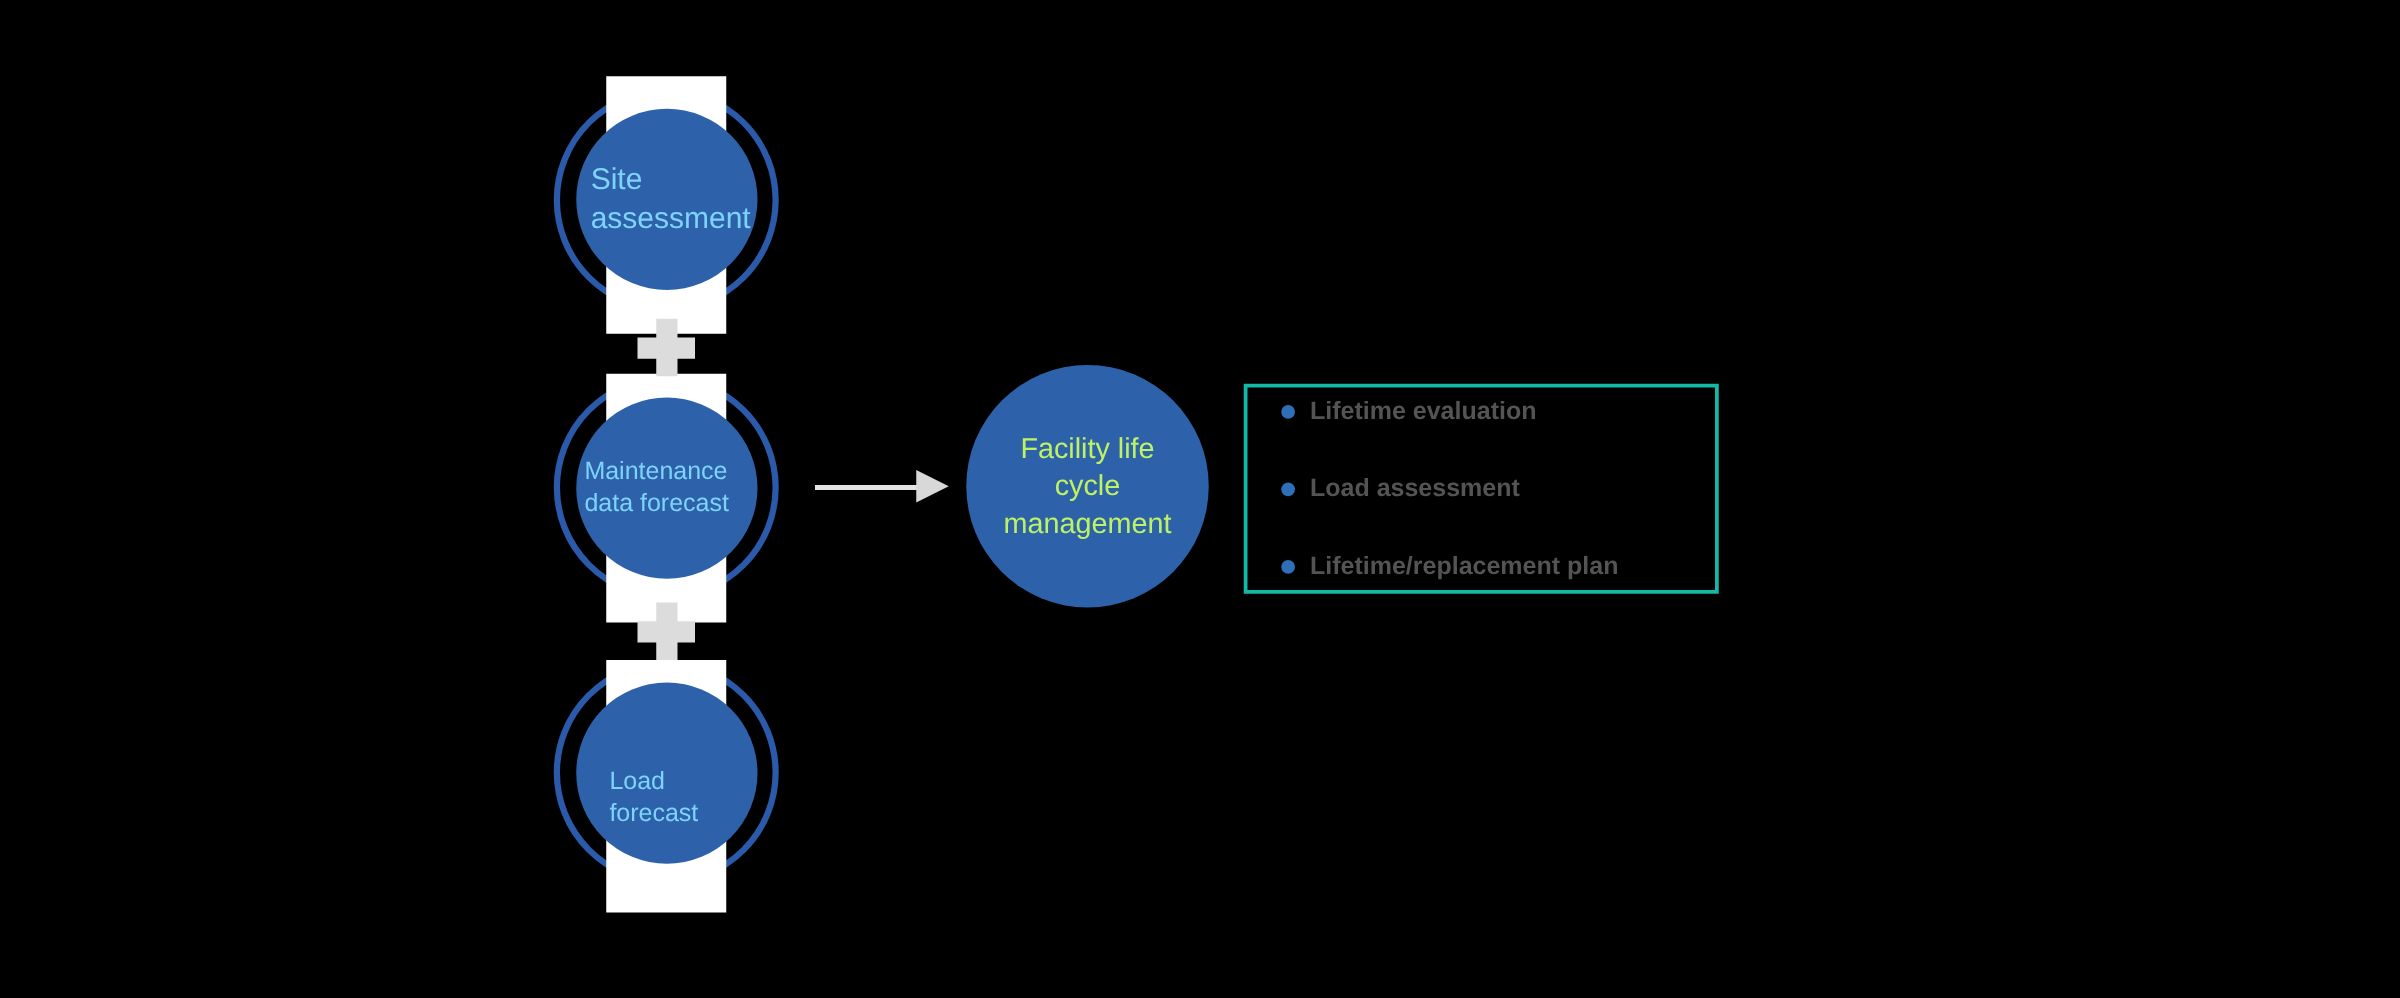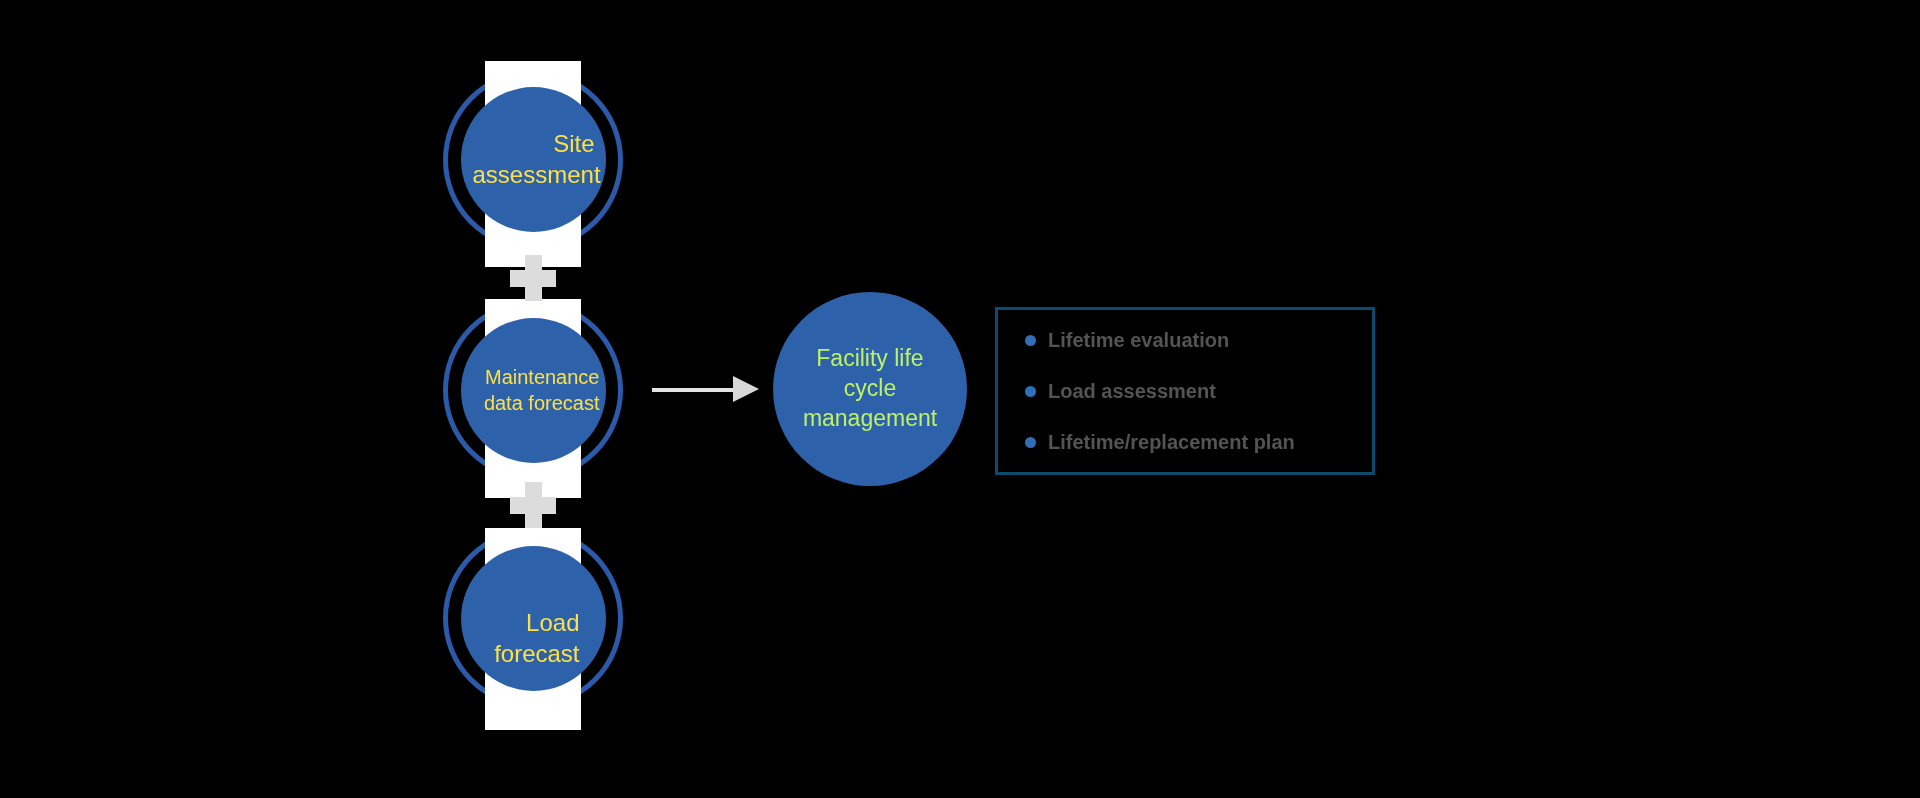--- a/index.html
+++ b/index.html
@@ -46,30 +46,30 @@
     position: absolute;
     left: 461px;
     width: 145px;
     height: 145px;
     border-radius: 50%;
     background: #2d62aa;
     z-index: 4;
     display: flex;
     align-items: center;
     justify-content: center;
-    text-align: right;
-    color: #fde047;
+    text-align: left;
+    color: #7dd3fc;
   }
   .step-circle.c1 { top: 87px; }
   .step-circle.c2 { top: 318px; }
   .step-circle.c3 { top: 546px; }
   .step-circle .label { display: block; line-height: 1.28; }
   .c1 .label { font-size: 24px; max-width: 122px; }
   .c2 .label { font-size: 20px; max-width: 132px; }
-  .c3 .label { font-size: 24px; max-width: 92px; margin-top: 40px; }
+  .c3 .label { font-size: 20px; max-width: 92px; margin-top: 40px; }
 
   .plus {
     position: absolute;
     left: 510px;
     width: 46px;
     height: 46px;
     z-index: 3;
   }
   .plus.p1 { top: 255px; }
   .plus.p2 { top: 482px; }
@@ -122,26 +122,26 @@
     line-height: 1.3;
     max-width: 165px;
   }
 
   
   .outputs-box {
     position: absolute;
     left: 995px; top: 307px;
     width: 380px; height: 168px;
     box-sizing: border-box;
-    border: 3px solid #0c4a6e;
+    border: 3px solid #14b8a6;
     background: transparent;
     display: flex;
     flex-direction: column;
     justify-content: center;
-    row-gap: 25px;
+    row-gap: 36px;
     padding-left: 27px;
     z-index: 4;
   }
   .output-item {
     display: flex;
     align-items: center;
   }
   .bullet-dot {
     width: 11px;
     height: 11px;

